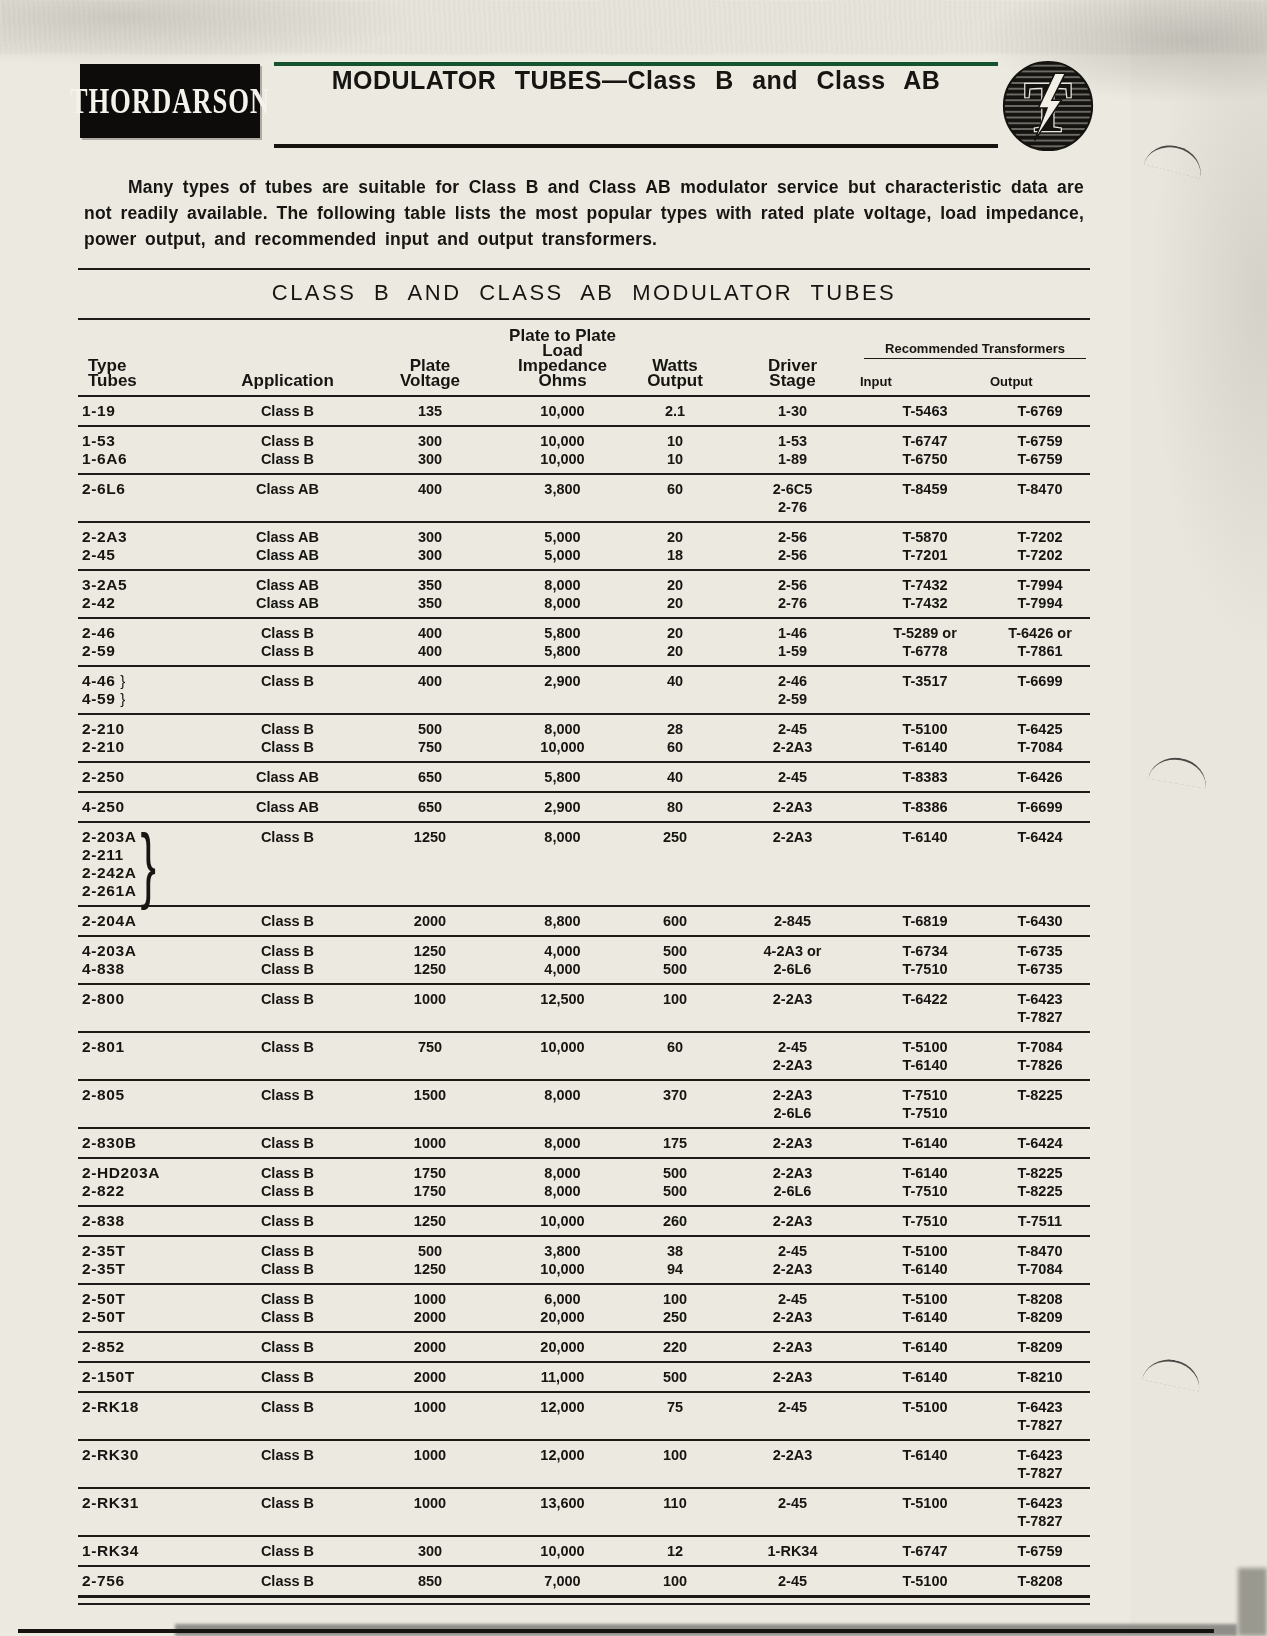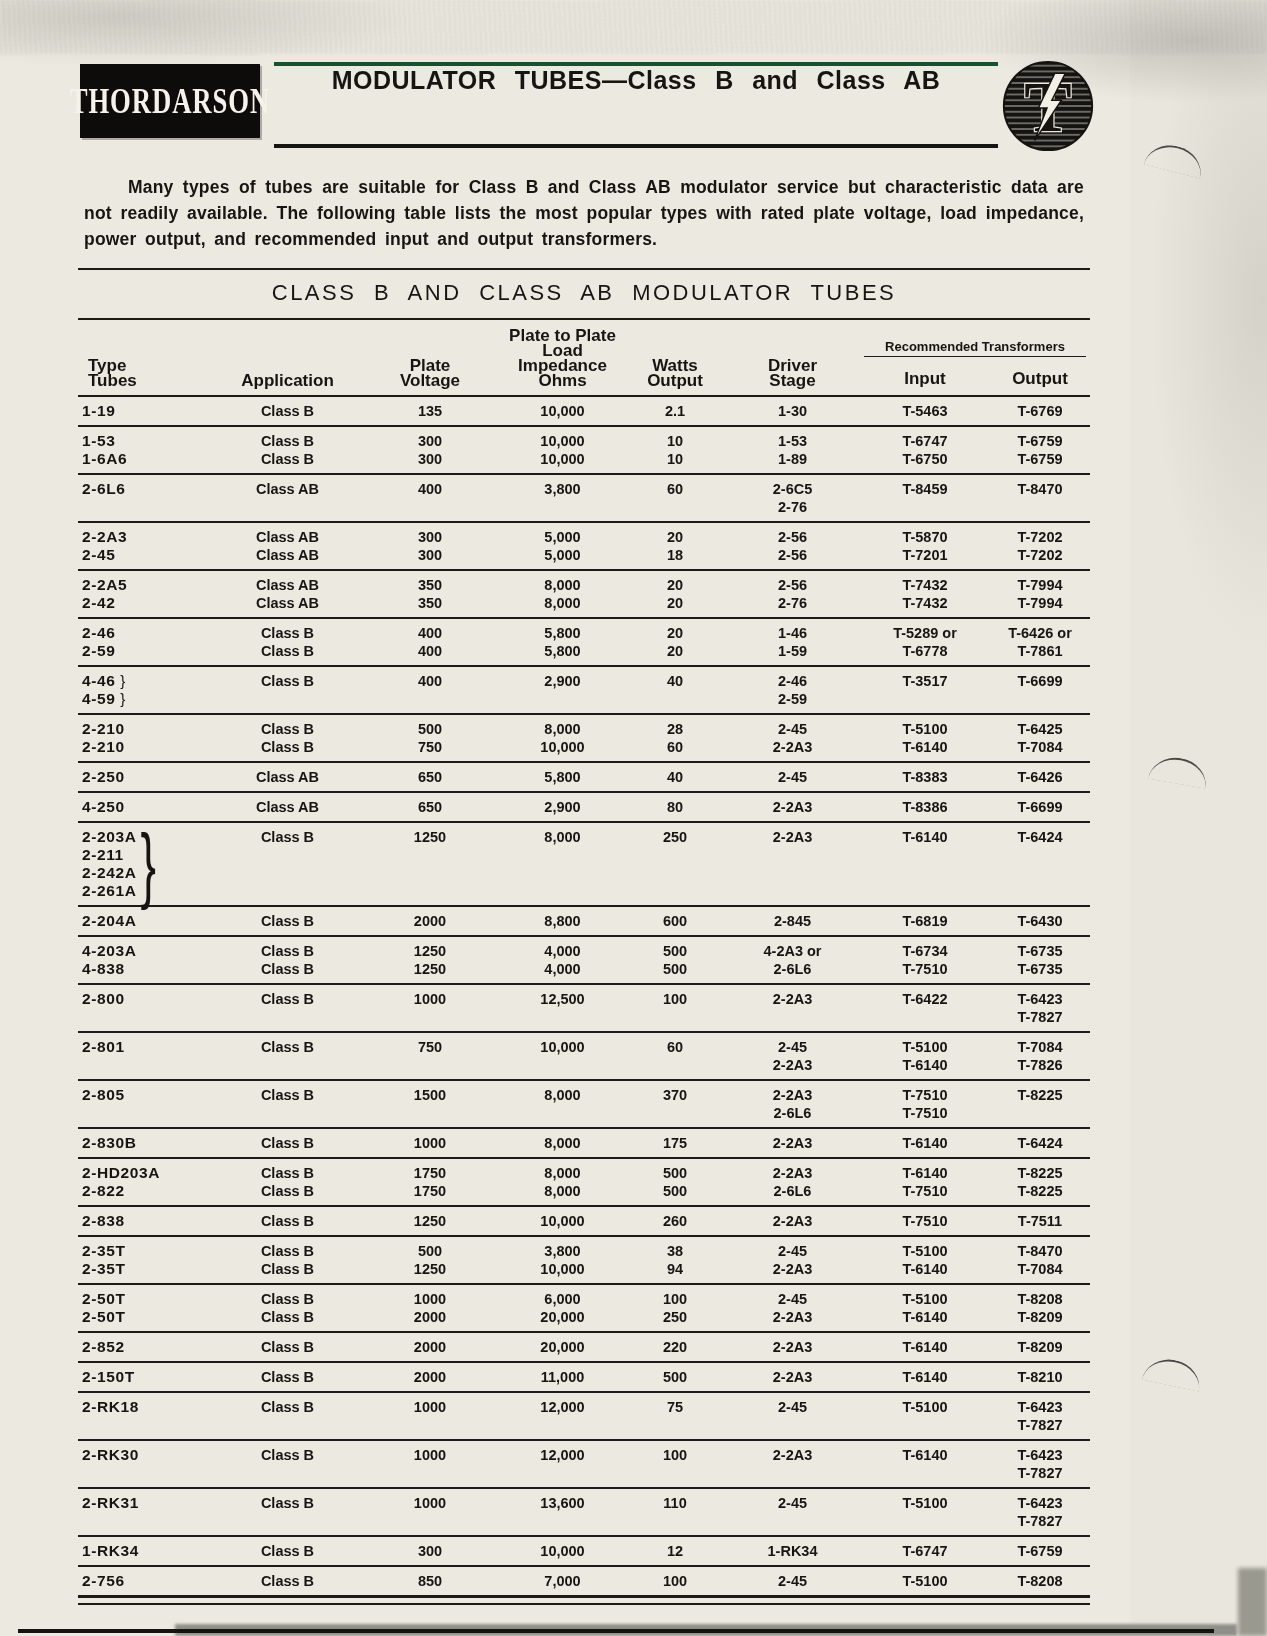--- a/index.html
+++ b/index.html
@@ -51,21 +51,21 @@
   .rule{border-top:2px solid #1c1b17;}
   .table-title{text-align:center;font-size:22px;font-weight:400;letter-spacing:2.5px;word-spacing:9px;
     padding:10px 0 12px 0;}
   .thead{display:grid;grid-template-columns:var(--cols);border-top:2px solid #1c1b17;
     border-bottom:2px solid #1c1b17;padding:8px 0 6px 0;align-items:end;}
   .th{font-size:17px;font-weight:600;text-align:center;white-space:pre-line;line-height:15px;
     grid-row:1 / 3;align-self:end;padding-bottom:1px;}
   .th-type{text-align:left;padding-left:10px;}
   .th-group{grid-column:7 / 9;grid-row:1;font-size:13px;font-weight:600;text-align:center;
     border-bottom:1.5px solid #1c1b17;margin:0 4px 2px 4px;padding-bottom:2px;}
-  .th-sub{grid-row:2;grid-column:auto;font-size:17px;font-weight:600;text-align:center;}
+  .th-sub{grid-row:2;grid-column:auto;font-size:13px;font-weight:600;text-align:left;}
 
   .tgroup{display:grid;grid-template-columns:var(--cols);border-bottom:2px solid #1c1b17;
     padding:5px 0 5px 0;}
   .cell{font-size:14.5px;font-weight:600;line-height:18px;text-align:center;white-space:nowrap;}
   .cell-type{text-align:left;padding-left:4px;font-weight:800;font-size:15.5px;letter-spacing:.6px;
     display:flex;align-items:flex-start;}
   .typelines .brace{font-weight:400;font-size:15px;}
   .bigbrace{font-size:84px;font-weight:400;line-height:72px;transform:scaleX(.55);
     margin-left:-2px;align-self:center;}
   .table-bottom{border-top:1.5px solid #1c1b17;margin-top:0;}
@@ -257,21 +257,21 @@
             <div class="line">T-7201</div>
           </div>
           <div class="cell">
             <div class="line">T-7202</div>
             <div class="line">T-7202</div>
           </div>
         </div>
         <div class="tgroup">
           <div class="cell cell-type">
             <div class="typelines">
-              <div class="line">2-2A5</div>
+              <div class="line">3-2A5</div>
               <div class="line">2-42</div>
             </div>
           </div>
           <div class="cell">
             <div class="line">Class AB</div>
             <div class="line">Class AB</div>
           </div>
           <div class="cell">
             <div class="line">350</div>
             <div class="line">350</div>

